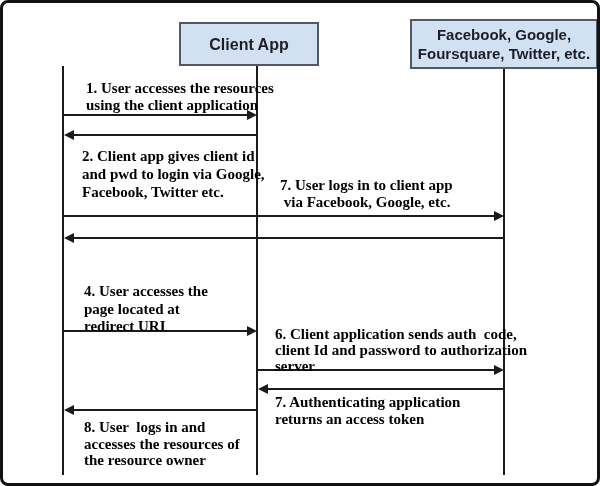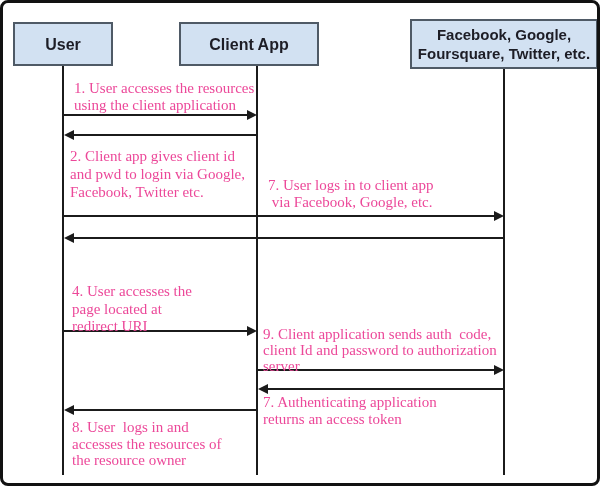--- a/index.html
+++ b/index.html
@@ -50,35 +50,33 @@
     position:absolute;
     left:-10px;top:-4px;
     width:0;height:0;
     border-right:10px solid #1b1b1b;
     border-top:5px solid transparent;
     border-bottom:5px solid transparent;
   }
   .msg-label{
     position:absolute;
     font-family:"Liberation Serif", serif;
-    font-weight:normal;
+    font-weight:bold;
     font-size:15px;
     line-height:17px;
-    color:#ec4899;
+    color:#000000;
     white-space:pre-wrap;
+    margin-left:12px;
   }
 </style>
 </head>
 <body>
 
 <div class="canvas">
 
-  <div class="actor-box" style="left:10px;top:19px;width:100px;height:44px;font-size:16px">
-    <span>User</span>
-  </div>
   <div class="actor-box" style="left:176px;top:19px;width:140px;height:44px;font-size:16px">
     <span>Client App</span>
   </div>
   <div class="actor-box" style="left:407px;top:16px;width:188px;height:50px;font-size:15px">
     <span>Facebook, Google,
 Foursquare, Twitter, etc.</span>
   </div>
 
   <div class="lifeline" style="left:59px;top:63px;height:409px"></div>
   <div class="lifeline" style="left:253px;top:63px;height:409px"></div>
@@ -96,21 +94,21 @@
   <div class="msg-label" style="left:71px;top:77px;width:215px">1. User accesses the resources
 using the client application</div>
   <div class="msg-label" style="left:67px;top:144px;width:220px;line-height:18px">2. Client app gives client id
 and pwd to login via Google,
 Facebook, Twitter etc.</div>
   <div class="msg-label" style="left:265px;top:174px;width:230px">7. User logs in to client app
  via Facebook, Google, etc.</div>
   <div class="msg-label" style="left:69px;top:280px;width:200px;line-height:17.5px">4. User accesses the
 page located at
 redirect URI</div>
-  <div class="msg-label" style="left:260px;top:323px;width:320px;line-height:16px">9. Client application sends auth  code,
+  <div class="msg-label" style="left:260px;top:323px;width:320px;line-height:16px">6. Client application sends auth  code,
 client Id and password to authorization
 server</div>
   <div class="msg-label" style="left:260px;top:391px;width:250px">7. Authenticating application
 returns an access token</div>
   <div class="msg-label" style="left:69px;top:416px;width:220px;line-height:16.5px">8. User  logs in and
 accesses the resources of
 the resource owner</div>
 
 </div>
 

